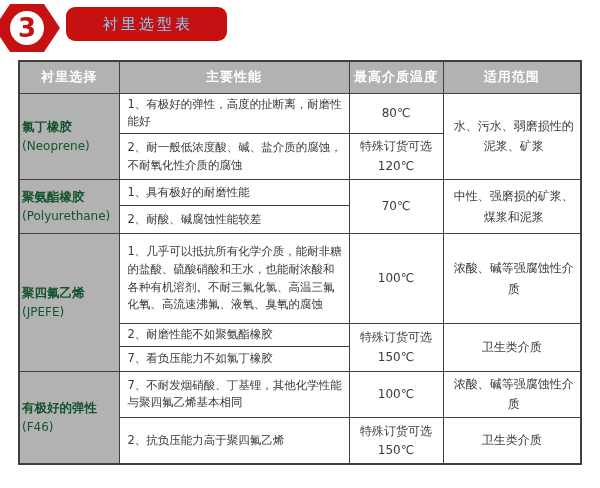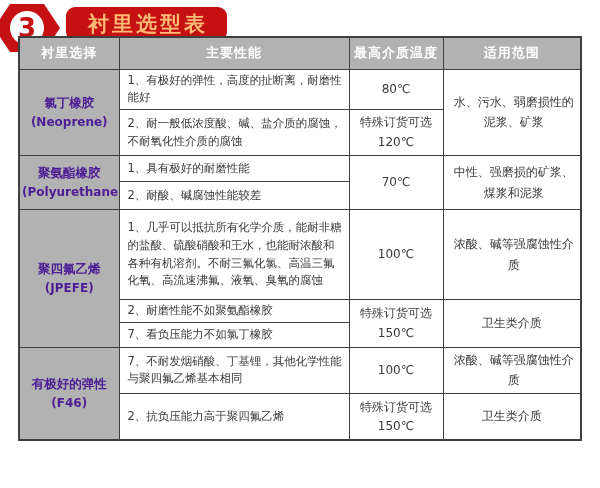--- a/index.html
+++ b/index.html
@@ -18,42 +18,42 @@
 
   
   .badge-svg{position:absolute;left:-6px;top:1px;}
   .badge-num{font-weight:bold;font-size:26px;fill:var(--red);}
   .title-banner{
     position:absolute;left:66px;top:7px;width:161px;height:34px;
     background:var(--red);border-radius:9px;
     display:flex;align-items:center;justify-content:center;
   }
   .title-banner span{
-    color:#fdba74;font-size:21px;font-weight:bold;letter-spacing:3px;
+    color:#7dd3fc;font-size:15px;font-weight:normal;letter-spacing:3px;
     padding-left:3px; 
   }
 
   
   table.lining{
-    position:absolute;left:18px;top:36px;width:562px;
+    position:absolute;left:18px;top:60px;width:562px;
     border-collapse:collapse;table-layout:fixed;
     border:2px solid var(--border);
   }
   .lining th,.lining td{border:1px solid var(--border);overflow:hidden;}
   .lining th{
     background:var(--gray);color:#fff;
     font-size:13px;font-weight:bold;text-align:center;
     letter-spacing:1px;
   }
   td.name{
-    background:var(--gray);color:#4c1d95;text-align:center;
+    background:var(--gray);color:#14532d;text-align:left;
     font-weight:bold;font-size:12.5px;line-height:1.5;
     vertical-align:middle;padding:2px;
   }
-  td.name .sub{font-size:12px;font-weight:bold;}
+  td.name .sub{font-size:12px;font-weight:normal;}
   td.perf{
     font-size:11.5px;color:var(--text);text-align:left;
     vertical-align:middle;padding:2px 6px 2px 8px;line-height:1.55;
   }
   td.temp{
     font-size:12px;color:var(--text);text-align:center;
     vertical-align:middle;padding:2px 5px;line-height:1.6;
   }
   td.range{
     font-size:12px;color:var(--text);text-align:center;

